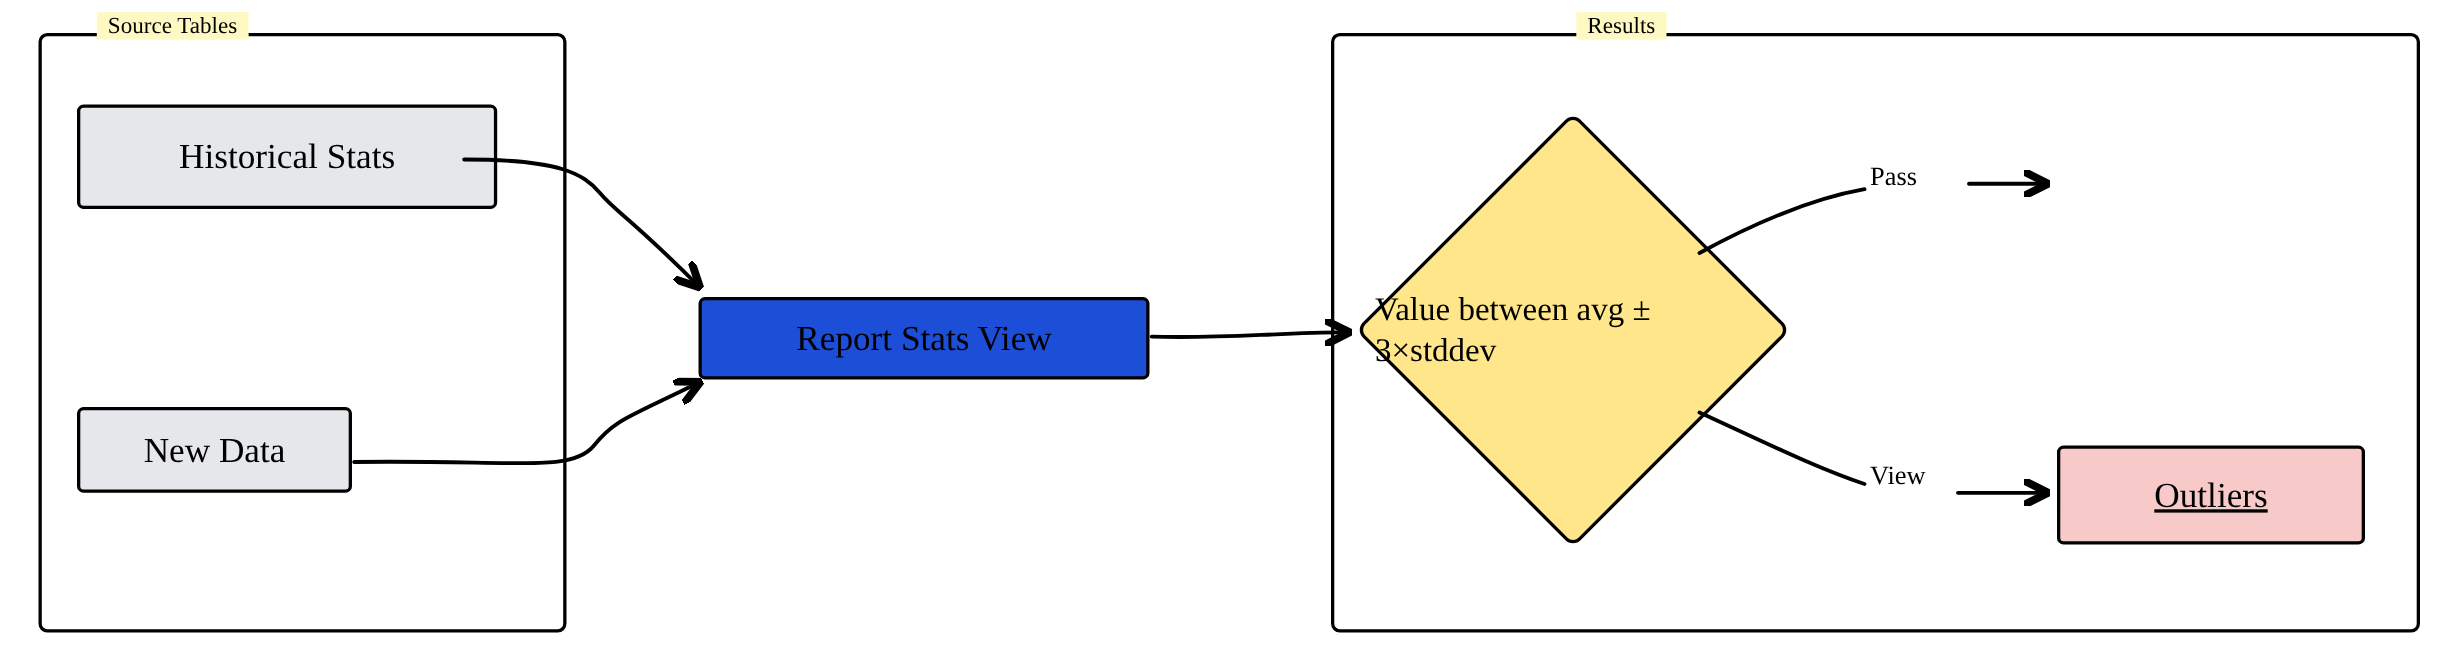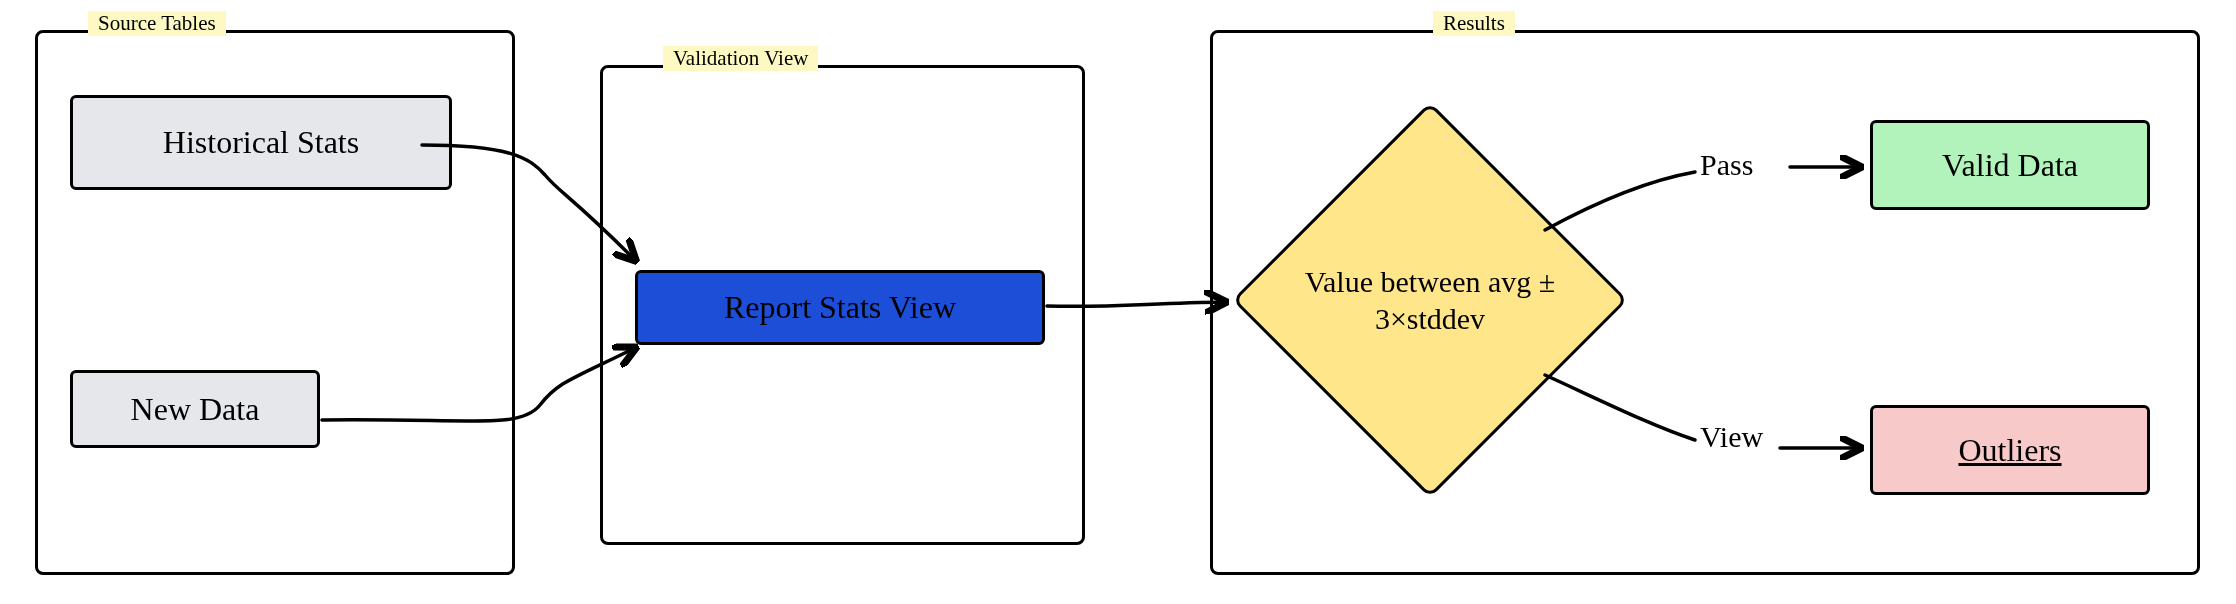--- a/index.html
+++ b/index.html
@@ -50,27 +50,27 @@
     transform: rotate(45deg);
     background: #ffe68a;
     border: 3px solid #000;
     border-radius: 10px;
   }
   .diamond-text {
     position: absolute;
     display: flex;
     align-items: center;
     justify-content: center;
-    text-align: center;
+    text-align: left;
     font-size: 30px;
     line-height: 1.25;
   }
   .edge-label {
     position: absolute;
-    font-size: 30px;
+    font-size: 24px;
     white-space: nowrap;
   }
   svg.arrows {
     position: absolute;
     left: 0;
     top: 0;
     width: 2236px;
     height: 604px;
     pointer-events: none;
   }
@@ -91,38 +91,32 @@
   </div>
 
   <div class="node gray" style="left:70px; top:95px; width:382px; height:95px;">
     <span>Historical Stats</span>
   </div>
 
   <div class="node gray" style="left:70px; top:370px; width:250px; height:78px;">
     <span>New Data</span>
   </div>
 
-  <div class="group-box" style="left:600px; top:65px; width:485px; height:480px;">
-    <span class="group-label" style="left:60px;">Validation View</span>
-  </div>
 
   <div class="node blue" style="left:635px; top:270px; width:410px; height:75px;">
     <span>Report Stats View</span>
   </div>
 
   <div class="group-box" style="left:1210px; top:30px; width:990px; height:545px;">
     <span class="group-label" style="left:220px;text-align:center;">Results</span>
   </div>
 
   <div class="diamond" style="left:1290px; top:160px;"></div>
   <div class="diamond-text" style="left:1250px; top:120px; width:360px; height:360px;">Value between avg ± 3×stddev</div>
 
-  <div class="node green" style="left:1870px; top:120px; width:280px; height:90px;">
-    <span>Valid Data</span>
-  </div>
 
   <div class="node red" style="left:1870px; top:405px; width:280px; height:90px;">
     <span>Outliers</span>
   </div>
 
   <span class="edge-label" style="left:1700px; top:148px;">Pass</span>
   <span class="edge-label" style="left:1700px; top:420px;">View</span>
 
   <svg class="arrows">
     <defs>

